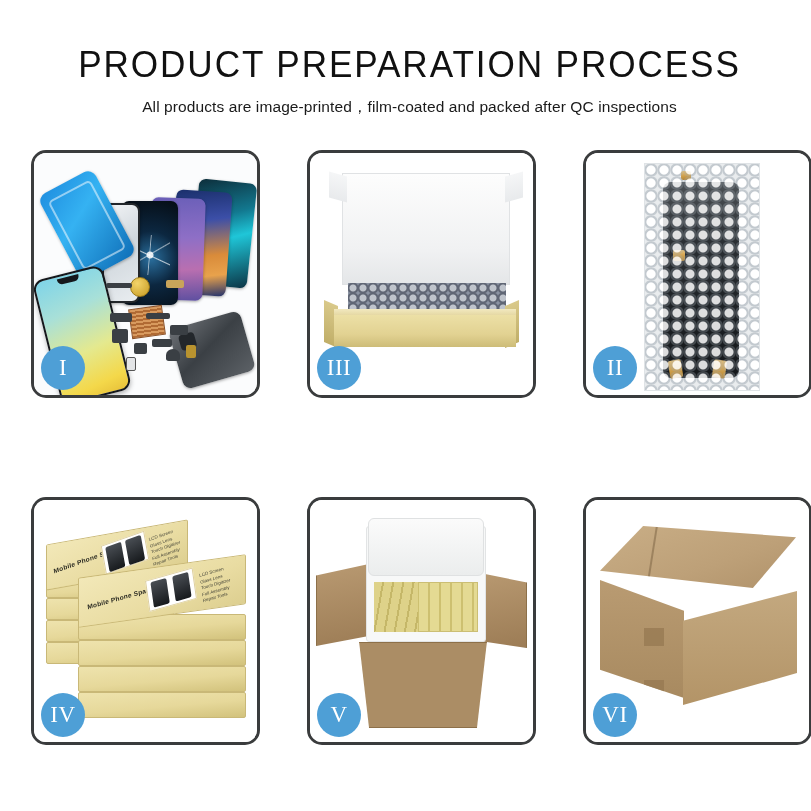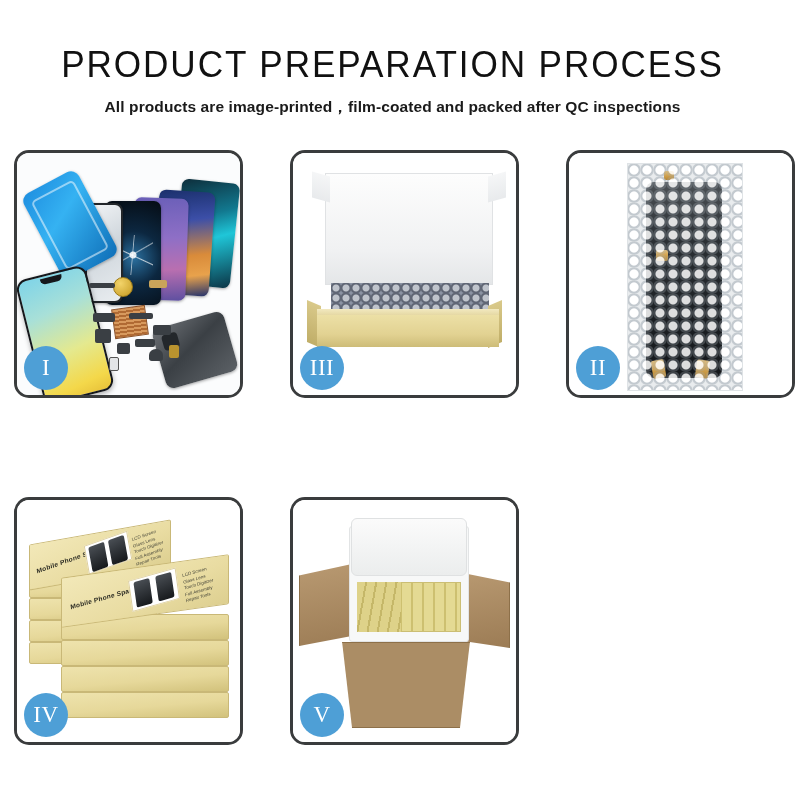--- a/index.html
+++ b/index.html
@@ -2,36 +2,36 @@
 <html><head>
 <meta charset="utf-8">
 <style>
   * { box-sizing: border-box; margin: 0; padding: 0; }
   html, body {
     width: 811px; height: 811px;
     background: #ffffff;
     font-family: "Liberation Sans", sans-serif;
     overflow: hidden;
   }
-  .page { position: relative; width: 785px; height: 811px; }
+  .page { position: relative; width: 785px; height: 811px; margin-left: 17px; }
 
   
   .header { padding-top: 44px; text-align: center; }
   .title {
     font-size: 37px;
     font-weight: 400;
     letter-spacing: 2.0px;
     color: #111;
     transform: scaleX(0.95);
     white-space: nowrap;
   }
   .subtitle {
     margin-top: 11px;
     font-size: 15.5px;
-    font-weight: 700;
+    font-weight: 400;
     color: #1a1a1a;
     letter-spacing: 0.1px;
     white-space: nowrap;
     text-align: center;
   }
 
   
   .grid {
     position: absolute;
     left: 14px; top: 150px;
@@ -480,15 +480,28 @@
         <div class="flap" style="right:6px;top:70px;width:62px;height:78px;clip-path:polygon(0 0,100% 16%,100% 100%,0 88%);"></div>
         <div class="foam-box"></div>
         <div class="gold-rows"></div>
         <div class="gold-rows2"></div>
         <div class="foam-lid"></div>
         <div class="carton-front"></div>
       </div>
       <div class="badge">V</div>
     </div>
 
+    <div class="panel">
+      <div class="panel-inner p6">
+        <div class="c6-top">
+          <div class="seam" style="left:26%;top:0;width:2px;height:100%;transform:rotate(9deg);"></div>
+        </div>
+        <div class="c6-left">
+          <div class="tape" style="left:44px;top:48px;width:20px;height:18px;"></div>
+          <div class="tape" style="left:44px;top:100px;width:20px;height:16px;"></div>
+        </div>
+        <div class="c6-right"></div>
+      </div>
+      <div class="badge">VI</div>
+    </div>
 
   </div>
 </div>
 
 </body></html>

